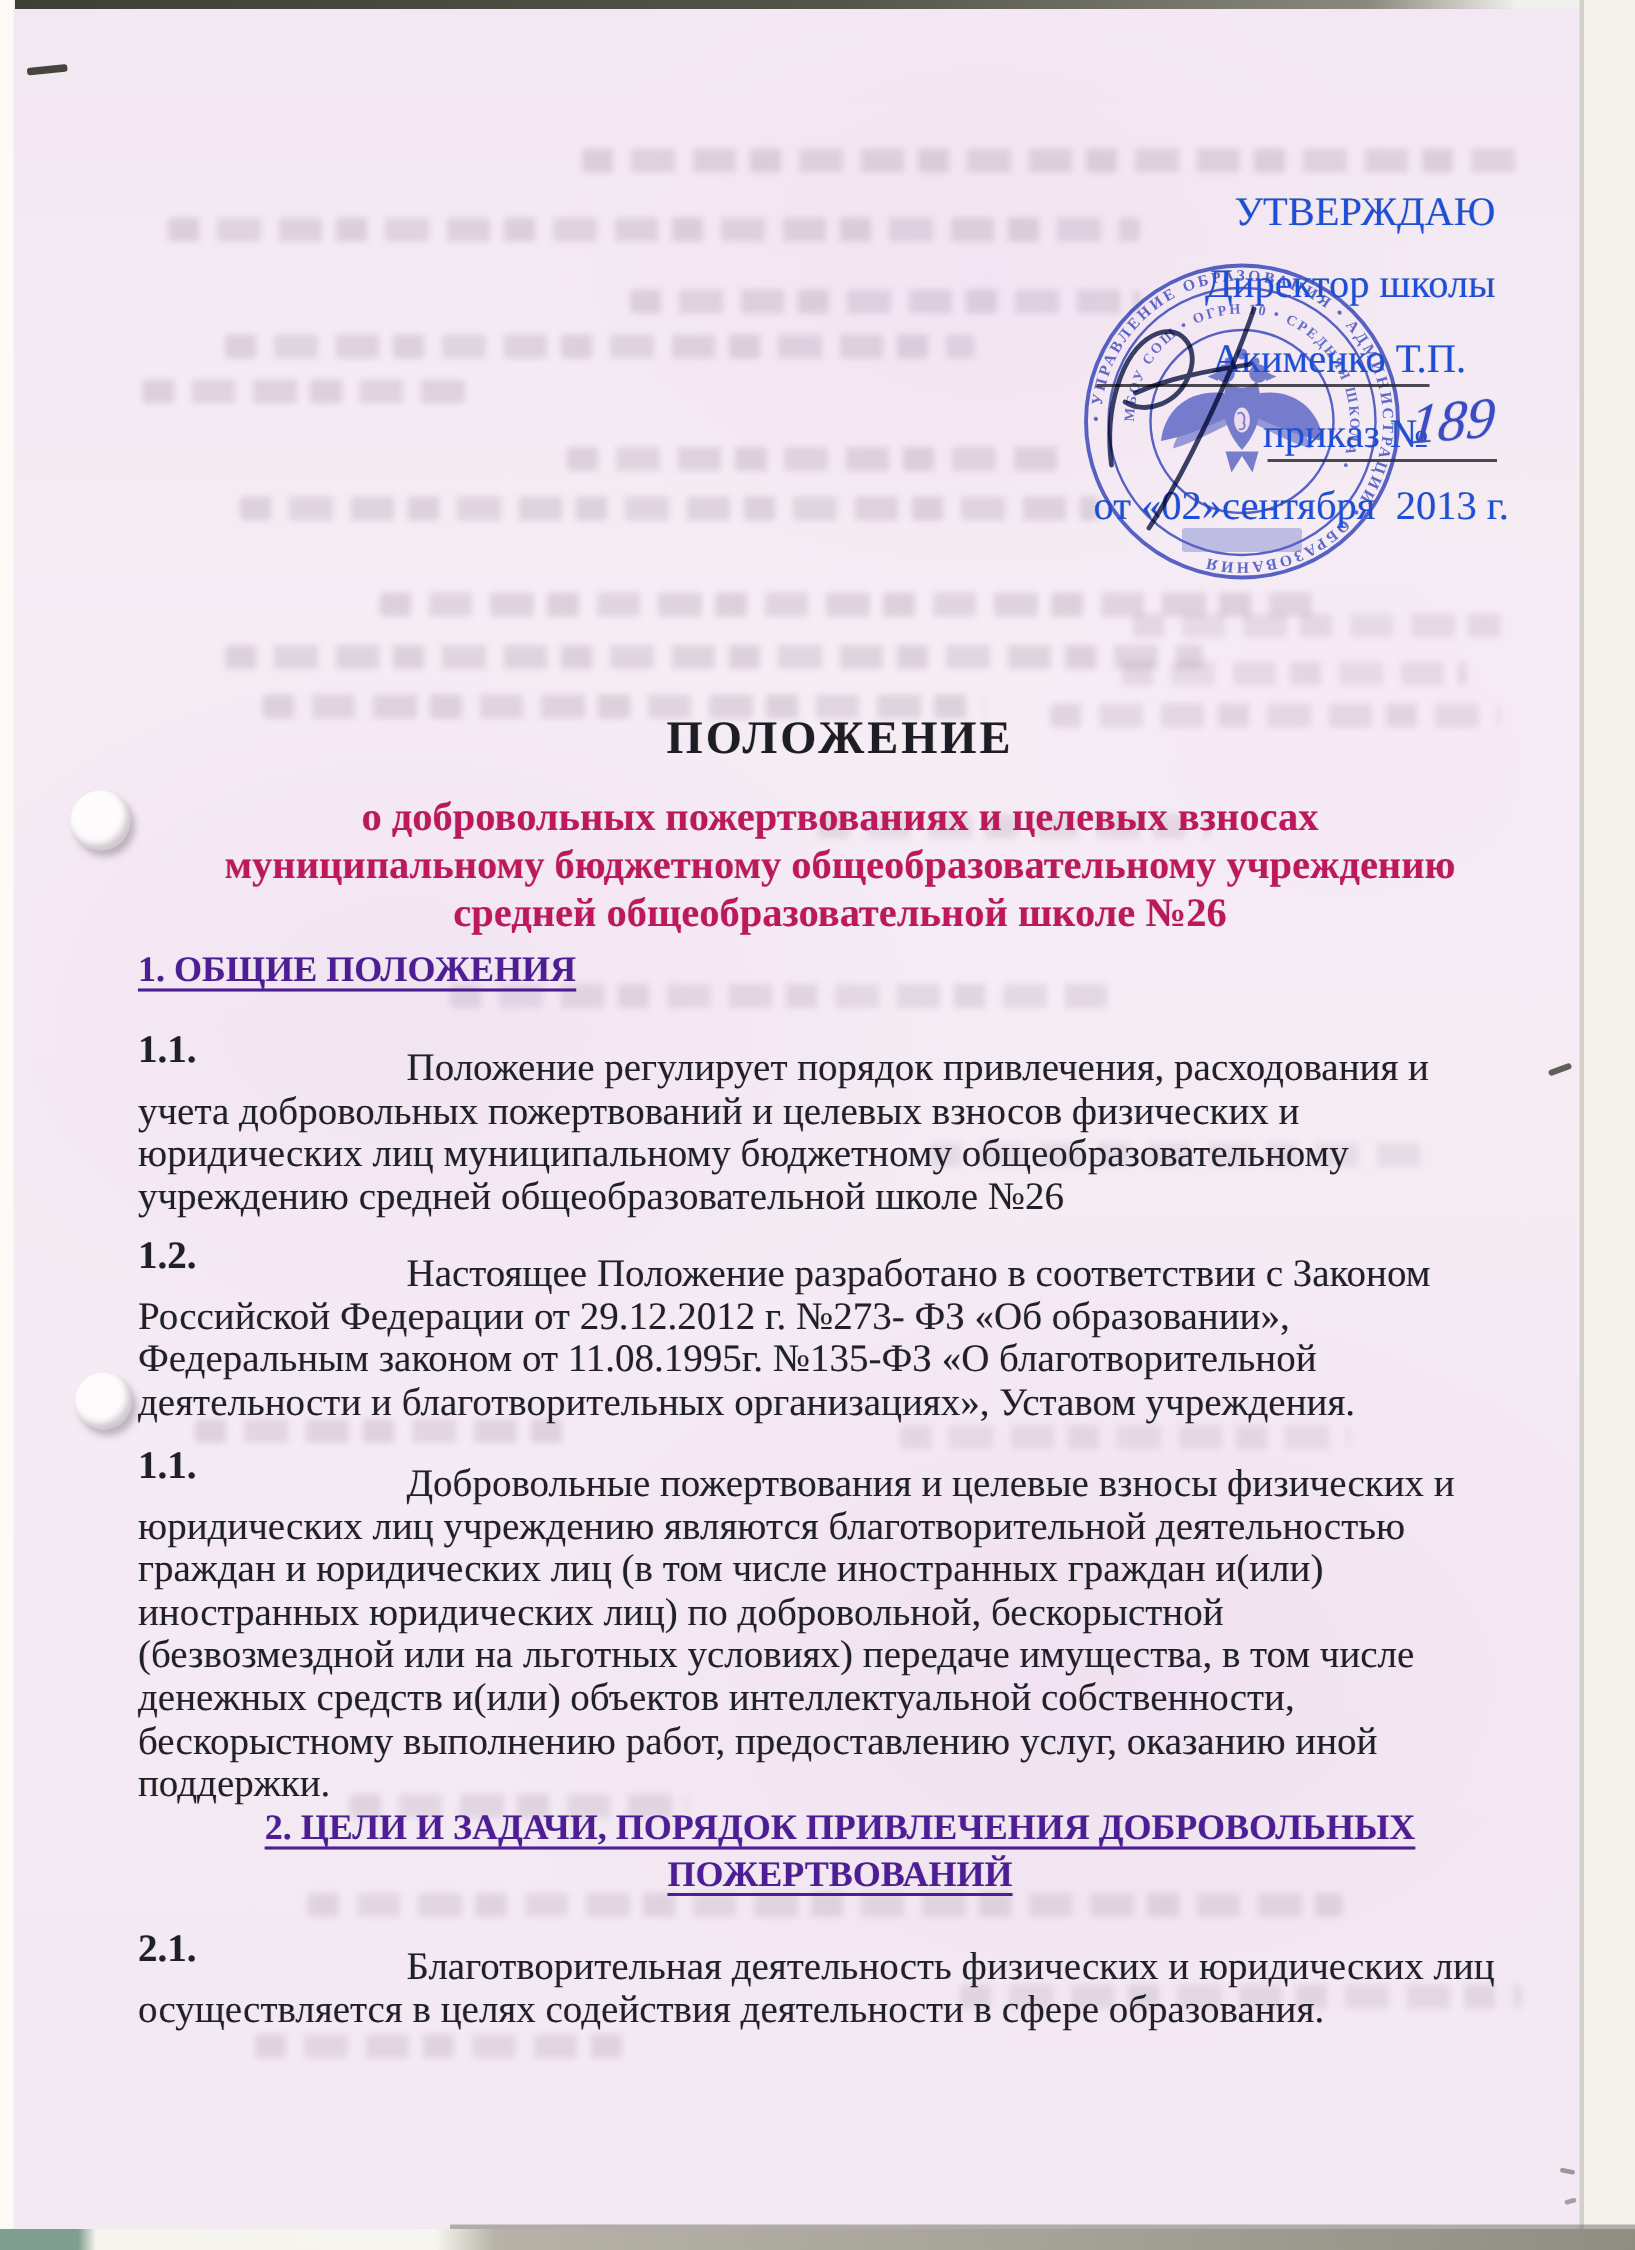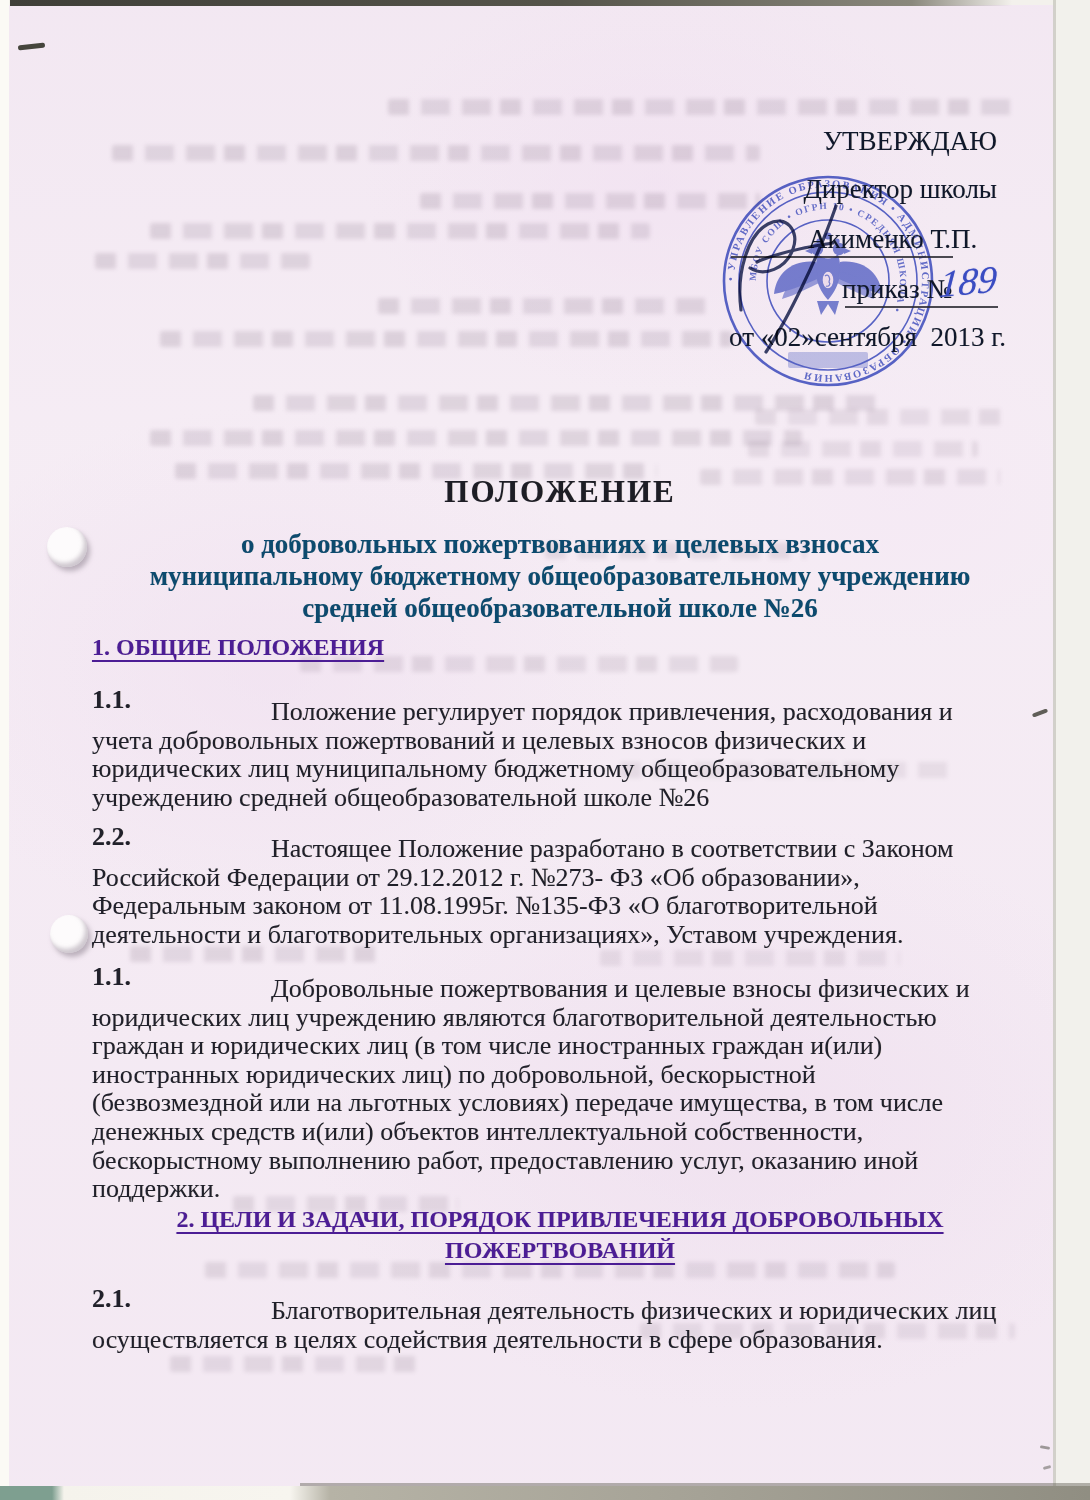--- a/index.html
+++ b/index.html
@@ -38,41 +38,41 @@
       rgba(118,100,122,.3) 33px 62px, rgba(118,100,122,0) 62px 74px,
       rgba(128,108,128,.34) 74px 103px, rgba(128,108,128,0) 103px 112px);
   }
   .punch{
     border-radius:50%;background:#fdfbfc;
     box-shadow:3px 4px 5px rgba(150,138,152,.6), inset -3px -4px 4px rgba(168,156,170,.55);
   }
   .speck{background:#45453c;border-radius:2px;}
 
   
-  .appr{font-size:27px;white-space:pre;color:#0f172a;
+  .appr{font-size:27px;white-space:pre;color:#1d4ed8;
         text-shadow:.5px 0 0 rgba(130,110,20,.16), -.5px 0 0 rgba(40,70,140,.12);}
   .inkline{height:2px;background:#2b2b33;opacity:.85;}
   #order-number{
     font-size:38px;font-style:italic;color:#3a4cc2;
     transform:rotate(-5deg) skewX(-10deg);transform-origin:left bottom;
     text-shadow:0 0 1px rgba(58,76,194,.5);
   }
 
   
   #stamp{mix-blend-mode:multiply;opacity:.88;}
   #signature{mix-blend-mode:multiply;}
 
   
   .doc-text{
     text-shadow:.5px 0 0 rgba(130,110,20,.15), -.5px 0 0 rgba(40,70,140,.1);
   }
   #title{left:70px;top:474px;width:980px;text-align:center;
     font-size:31px;font-weight:bold;letter-spacing:2px;color:#1d1d25;}
   .subtitle{left:70px;width:980px;text-align:center;
-    font-size:27px;font-weight:bold;color:#0c4a6e;}
+    font-size:27px;font-weight:bold;color:#be185d;}
   .h-sec{font-size:24px;color:#4c1d95;
     text-decoration:underline;text-underline-offset:5px;text-decoration-thickness:2px;font-weight:bold;}
   #sec1-heading{left:92px;top:634px;}
   .h2line{left:70px;width:980px;text-align:center;}
   .para{left:92px;width:925px;font-size:26px;line-height:28.6px;color:#20202a;}
   .para .pnum{position:absolute;left:0;top:0;font-weight:bold;}
   .para .first{padding-left:179px;margin-top:12px;}
   .pline{white-space:nowrap;}
 </style>
 </head>
@@ -182,21 +182,21 @@
 
   <div class="abs para doc-text" style="top:686px">
     <span class="pnum">1.1.</span>
     <div class="pline first">Положение регулирует порядок привлечения, расходования и</div>
     <div class="pline">учета добровольных пожертвований и целевых взносов физических и</div>
     <div class="pline">юридических лиц муниципальному бюджетному общеобразовательному</div>
     <div class="pline">учреждению  средней общеобразовательной школе №26</div>
   </div>
 
   <div class="abs para doc-text" style="top:823px">
-    <span class="pnum">2.2.</span>
+    <span class="pnum">1.2.</span>
     <div class="pline first">Настоящее Положение разработано в соответствии с Законом</div>
     <div class="pline">Российской Федерации от 29.12.2012 г. №273- ФЗ «Об образовании»,</div>
     <div class="pline">Федеральным законом от 11.08.1995г. №135-ФЗ «О благотворительной</div>
     <div class="pline">деятельности и благотворительных организациях», Уставом учреждения.</div>
   </div>
 
   <div class="abs para doc-text" style="top:963px">
     <span class="pnum">1.1.</span>
     <div class="pline first">Добровольные пожертвования и целевые взносы физических и</div>
     <div class="pline">юридических лиц учреждению являются благотворительной деятельностью</div>

